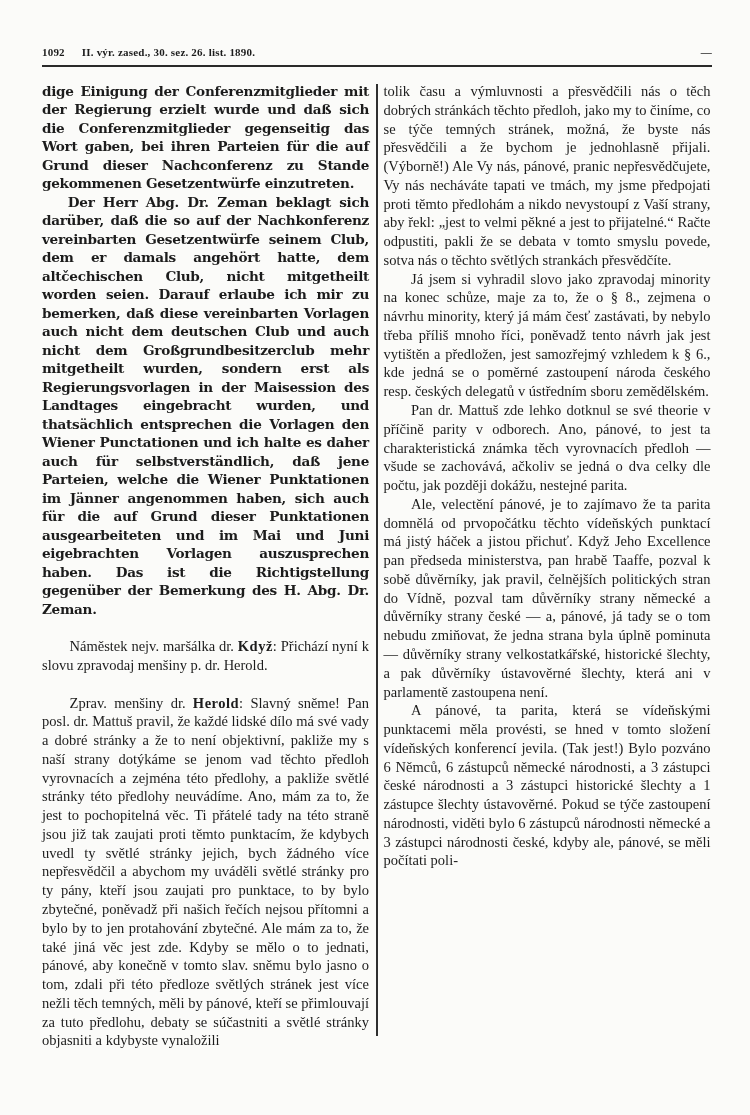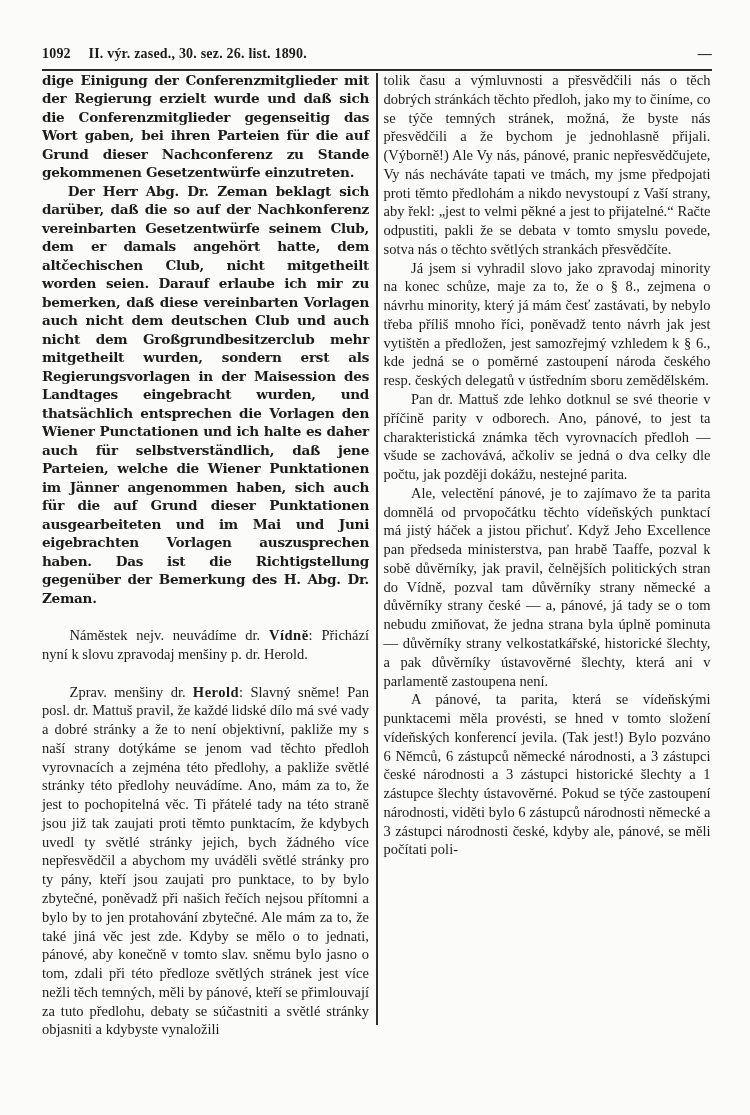--- a/index.html
+++ b/index.html
@@ -16,38 +16,39 @@
     color: #1c1c1c;
     font-family: "Liberation Serif", "DejaVu Serif", serif;
     box-sizing: border-box;
     padding: 46px 38px 20px 42px;
     overflow: hidden;
   }
   .page-header {
     display: flex;
     justify-content: space-between;
     align-items: baseline;
-    font-size: 14px;
+    font-size: 11px;
     font-weight: bold;
     letter-spacing: 0.2px;
     white-space: nowrap;
   }
   .page-header .pgnum {
     margin-right: 14px;
   }
   .page-header .fraktur-head {
     letter-spacing: 0.1px;
   }
   .header-rule {
     border: none;
     border-top: 2.2px solid #2a2a2a;
     margin: 7px 0 0 0;
   }
   .columns {
     display: flex;
+    margin-top: 15px;
     align-items: stretch;
   }
   .column {
     width: 327px;
     font-size: 14.5px;
     line-height: 1.295;
     text-align: justify;
   }
   .column-divider {
     width: 1.5px;
@@ -89,21 +90,21 @@
     </span>
     <span>—</span>
   </header>
 
   <hr class="header-rule">
 
   <main class="columns">
     <section class="column left">
         <p class="para fraktur no-indent"><span>dige Einigung der Conferenzmitglieder mit der Regierung erzielt wurde und daß sich die Conferenzmitglieder gegenseitig das Wort gaben, bei ihren Parteien für die auf Grund dieser Nachconferenz zu Stande gekommenen Gesetzentwürfe einzutreten.</span></p>
         <p class="para fraktur"><span>Der Herr Abg. Dr. Zeman beklagt sich darüber, daß die so auf der Nachkonferenz vereinbarten Gesetzentwürfe seinem Club, dem er damals angehört hatte, dem altčechischen Club, nicht mitgetheilt worden seien. Darauf erlaube ich mir zu bemerken, daß diese vereinbarten Vorlagen auch nicht dem deutschen Club und auch nicht dem Großgrundbesitzerclub mehr mitgetheilt wurden, sondern erst als Regierungsvorlagen in der Maisession des Landtages eingebracht wurden, und thatsächlich entsprechen die Vorlagen den Wiener Punctationen und ich halte es daher auch für selbstverständlich, daß jene Parteien, welche die Wiener Punktationen im Jänner angenommen haben, sich auch für die auf Grund dieser Punktationen ausgearbeiteten und im Mai und Juni eigebrachten Vorlagen auszusprechen haben. Das ist die Richtigstellung gegenüber der Bemerkung des H. Abg. Dr. Zeman.</span></p>
-        <p class="para gap-before"><span>Náměstek nejv. neuvádíme dr. </span><span class="speaker">Vídně</span><span>: Přichází nyní k slovu zpravodaj menšiny p. dr. Herold.</span></p>
+        <p class="para gap-before"><span>Náměstek nejv. maršálka dr. </span><span class="speaker">Když</span><span>: Přichází nyní k slovu zpravodaj menšiny p. dr. Herold.</span></p>
         <p class="para gap-before"><span>Zprav. menšiny dr. </span><span class="speaker">Herold</span><span>: Slavný sněme! Pan posl. dr. Mattuš pravil, že každé lidské dílo má své vady a dobré stránky a že to není objektivní, pakliže my s naší strany dotýkáme se jenom vad těchto předloh vyrovnacích a zejména této předlohy, a pakliže světlé stránky této předlohy neuvádíme. Ano, mám za to, že jest to pochopitelná věc. Ti přátelé tady na této straně jsou již tak zaujati proti těmto punktacím, že kdybych uvedl ty světlé stránky jejich, bych žádného více nepřesvědčil a abychom my uváděli světlé stránky pro ty pány, kteří jsou zaujati pro punktace, to by bylo zbytečné, poněvadž při našich řečích nejsou přítomni a bylo by to jen protahování zbytečné. Ale mám za to, že také jiná věc jest zde. Kdyby se mělo o to jednati, pánové, aby konečně v tomto slav. sněmu bylo jasno o tom, zdali při této předloze světlých stránek jest více nežli těch temných, měli by pánové, kteří se přimlouvají za tuto předlohu, debaty se súčastniti a světlé stránky objasniti a kdybyste vynaložili</span></p>
       </section>
     <div class="column-divider"></div>
     <section class="column right">
         <p class="para no-indent"><span>tolik času a výmluvnosti a přesvědčili nás o těch dobrých stránkách těchto předloh, jako my to činíme, co se týče temných stránek, možná, že byste nás přesvědčili a že bychom je jednohlasně přijali. (Výborně!) Ale Vy nás, pánové, pranic nepřesvědčujete, Vy nás necháváte tapati ve tmách, my jsme předpojati proti těmto předlohám a nikdo nevystoupí z Vaší strany, aby řekl: „jest to velmi pěkné a jest to přijatelné.“ Račte odpustiti, pakli že se debata v tomto smyslu povede, sotva nás o těchto světlých strankách přesvědčíte.</span></p>
         <p class="para"><span>Já jsem si vyhradil slovo jako zpravodaj minority na konec schůze, maje za to, že o § 8., zejmena o návrhu minority, který já mám česť zastávati, by nebylo třeba příliš mnoho říci, poněvadž tento návrh jak jest vytištěn a předložen, jest samozřejmý vzhledem k § 6., kde jedná se o poměrné zastoupení národa českého resp. českých delegatů v ústředním sboru zemědělském.</span></p>
         <p class="para"><span>Pan dr. Mattuš zde lehko dotknul se své theorie v příčině parity v odborech. Ano, pánové, to jest ta charakteristická známka těch vyrovnacích předloh — všude se zachovává, ačkoliv se jedná o dva celky dle počtu, jak později dokážu, nestejné parita.</span></p>
         <p class="para"><span>Ale, velectění pánové, je to zajímavo že ta parita domnělá od prvopočátku těchto vídeňských punktací má jistý háček a jistou přichuť. Když Jeho Excellence pan předseda ministerstva, pan hrabě Taaffe, pozval k sobě důvěrníky, jak pravil, čelnějších politických stran do Vídně, pozval tam důvěrníky strany německé a důvěrníky strany české — a, pánové, já tady se o tom nebudu zmiňovat, že jedna strana byla úplně pominuta — důvěrníky strany velkostatkářské, historické šlechty, a pak důvěrníky ústavověrné šlechty, která ani v parlamentě zastoupena není.</span></p>
         <p class="para"><span>A pánové, ta parita, která se vídeňskými punktacemi měla provésti, se hned v tomto složení vídeňských konferencí jevila. (Tak jest!) Bylo pozváno 6 Němců, 6 zástupců německé národnosti, a 3 zástupci české národnosti a 3 zástupci historické šlechty a 1 zástupce šlechty ústavověrné. Pokud se týče zastoupení národnosti, viděti bylo 6 zástupců národnosti německé a 3 zástupci národnosti české, kdyby ale, pánové, se měli počítati poli-</span></p>
       </section>

